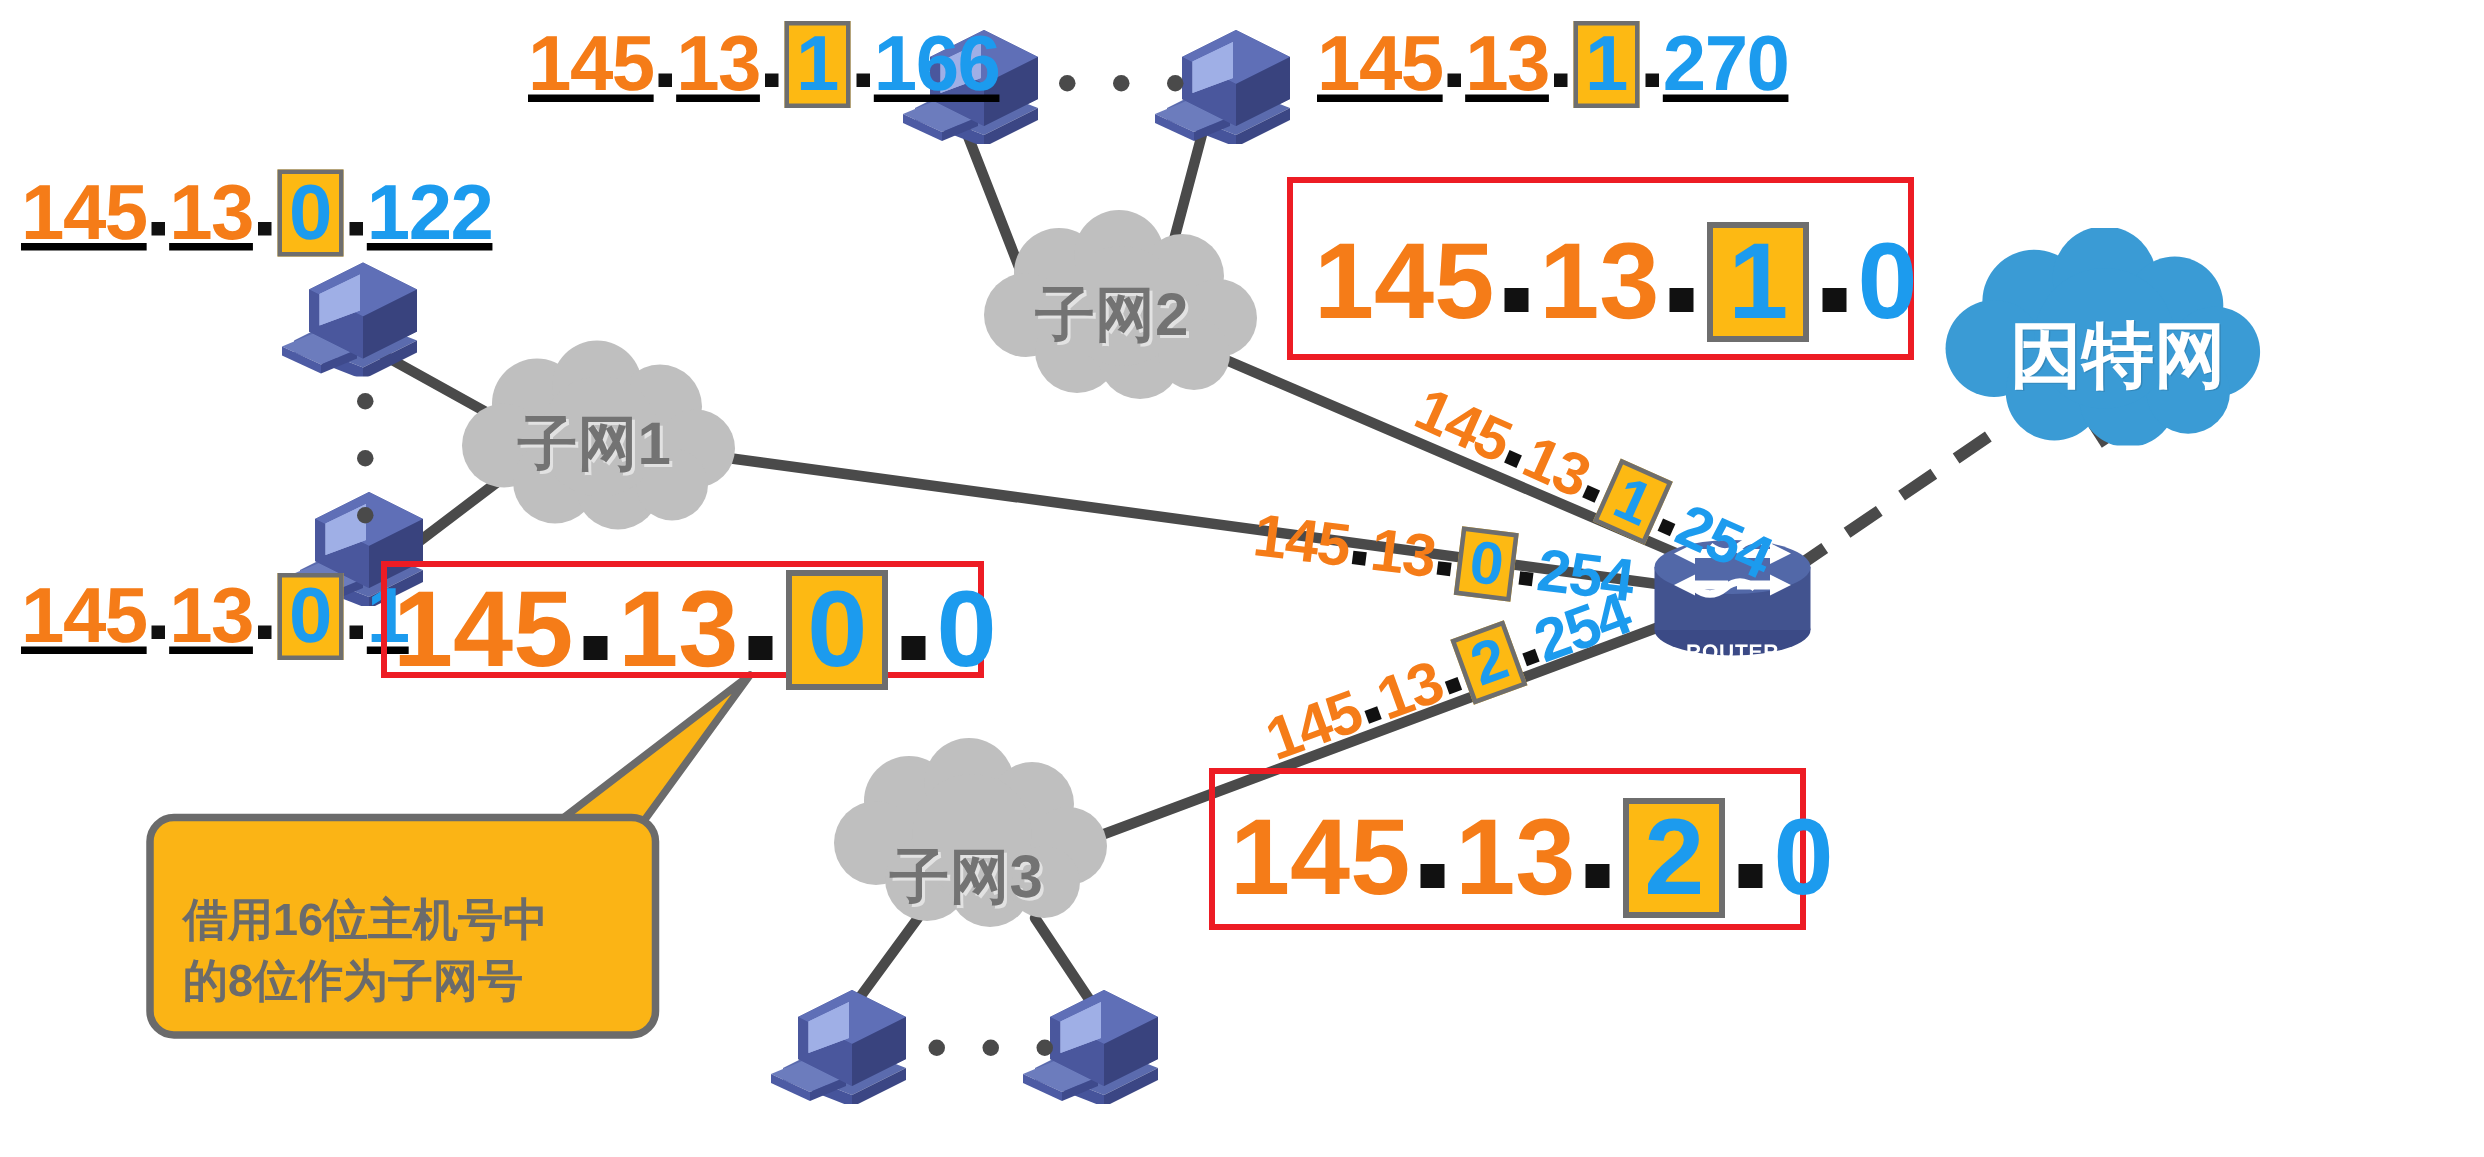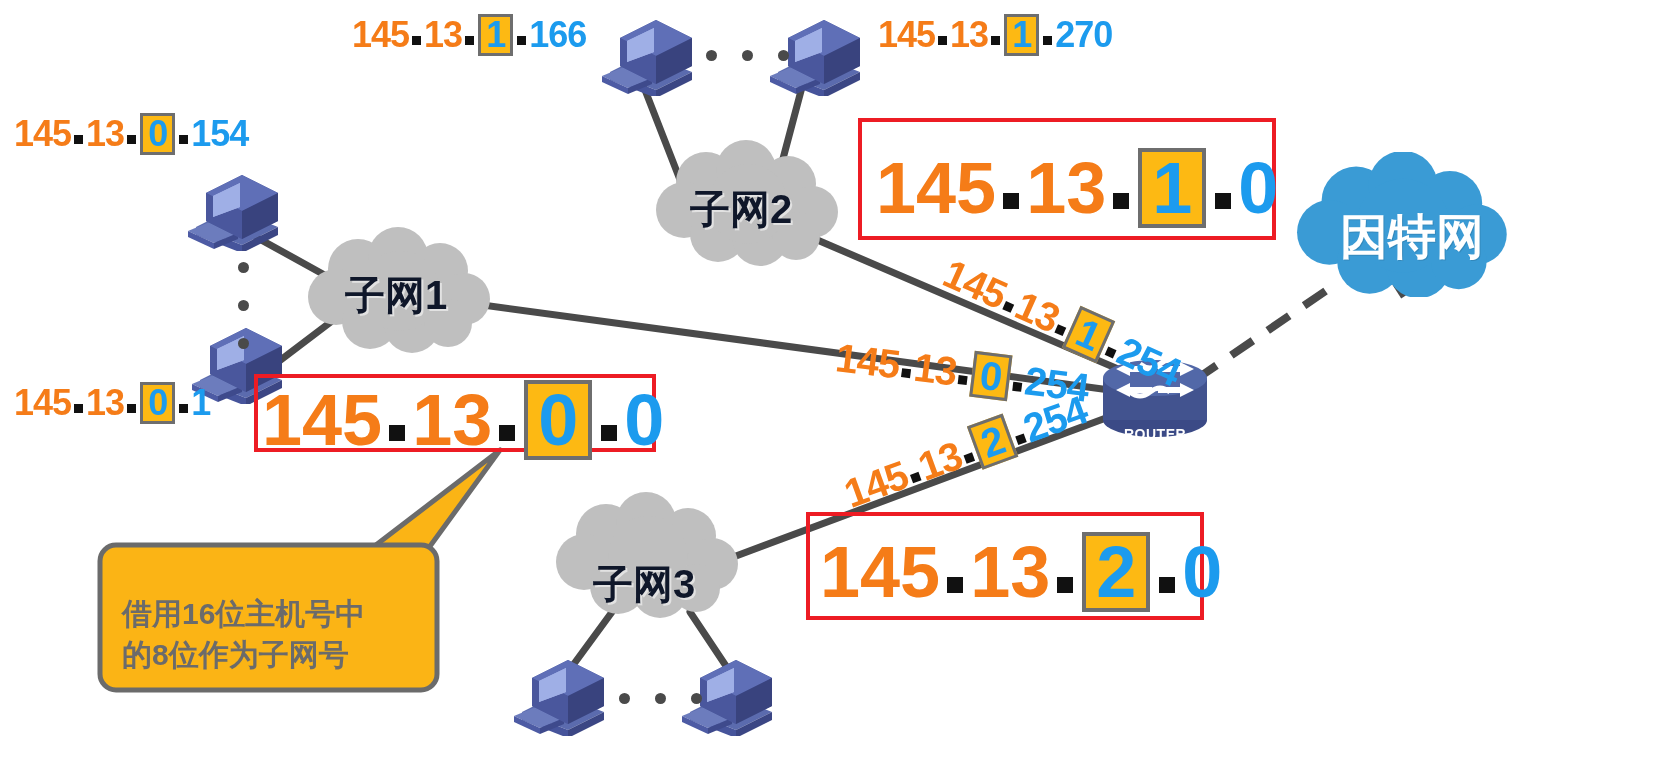--- a/index.html
+++ b/index.html
@@ -14,39 +14,39 @@
   
   .ip{position:absolute;white-space:nowrap;font-weight:bold;
       letter-spacing:-1px;line-height:1;}
   .ip .oct{color:#F57C18;}
   .ip .host{color:#1C9BEE;}
   .ip .dot{display:inline-block;background:#111111;vertical-align:baseline;}
   .ip .sub{display:inline-block;background:#FDB913;color:#1C9BEE;
            border:3px solid #6E6E6E;text-align:center;}
 
   
-  .ip.small{font-size:36px;}
+  .ip.small{font-size:52px;text-decoration:underline;}
   .ip.small .dot{width:9px;height:9px;margin:0 3px 2px 3px;}
   .ip.small .sub{padding:0 5px;border-width:3px;margin:0 1px;}
 
   
   .ip.big{font-size:72px;letter-spacing:0px;}
   .ip.big .dot{width:16px;height:16px;margin:0 7px 4px 7px;}
   .ip.big .sub{padding:0 10px;border-width:4px;margin:0 2px;}
 
   
   .ip.link{font-size:40px;transform-origin:left center;}
   .ip.link .dot{width:9px;height:9px;margin:0 3px 2px 3px;}
   .ip.link .sub{padding:0 5px;border-width:3px;margin:0 1px;}
 
   
   .redbox{position:absolute;border:4px solid #ED1C24;box-sizing:border-box;}
 
   
-  .cloudlabel{position:absolute;color:#0f172a;font-weight:bold;font-size:40px;
+  .cloudlabel{position:absolute;color:#737373;font-weight:bold;font-size:40px;
               text-shadow:2px 2px 0 #E2E2E2;white-space:nowrap;}
   .inetlabel{position:absolute;color:#FFFFFF;font-weight:bold;font-size:48px;
              white-space:nowrap;text-shadow:1px 1px 0 rgba(0,0,0,.12);}
   .routerlabel{position:absolute;color:#FFFFFF;font-weight:bold;font-size:14px;
                letter-spacing:.5px;white-space:nowrap;}
 
   
   .calloutText{position:absolute;color:#6B6B6B;font-weight:bold;font-size:30px;
                line-height:1.35;white-space:pre-line;margin-top:16px;}
 
@@ -184,21 +184,21 @@
     <i></i>
     <i></i>
   </div>
   <div class="dots horiz" style="left:619px;top:693px;">
     <i></i>
     <i></i>
     <i></i>
   </div>
 
   <div class="ip small" style="left:14px;top:113px;">
-    <span class="oct">145</span><span class="dot"></span><span class="oct">13</span><span class="dot"></span><span class="sub">0</span><span class="dot"></span><span class="host">154</span>
+    <span class="oct">145</span><span class="dot"></span><span class="oct">13</span><span class="dot"></span><span class="sub">0</span><span class="dot"></span><span class="host">122</span>
   </div>
 
   <div class="ip small" style="left:14px;top:382px;">
     <span class="oct">145</span><span class="dot"></span><span class="oct">13</span><span class="dot"></span><span class="sub">0</span><span class="dot"></span><span class="host">1</span>
   </div>
 
   <div class="ip small" style="left:352px;top:14px;">
     <span class="oct">145</span><span class="dot"></span><span class="oct">13</span><span class="dot"></span><span class="sub">1</span><span class="dot"></span><span class="host">166</span>
   </div>
 

